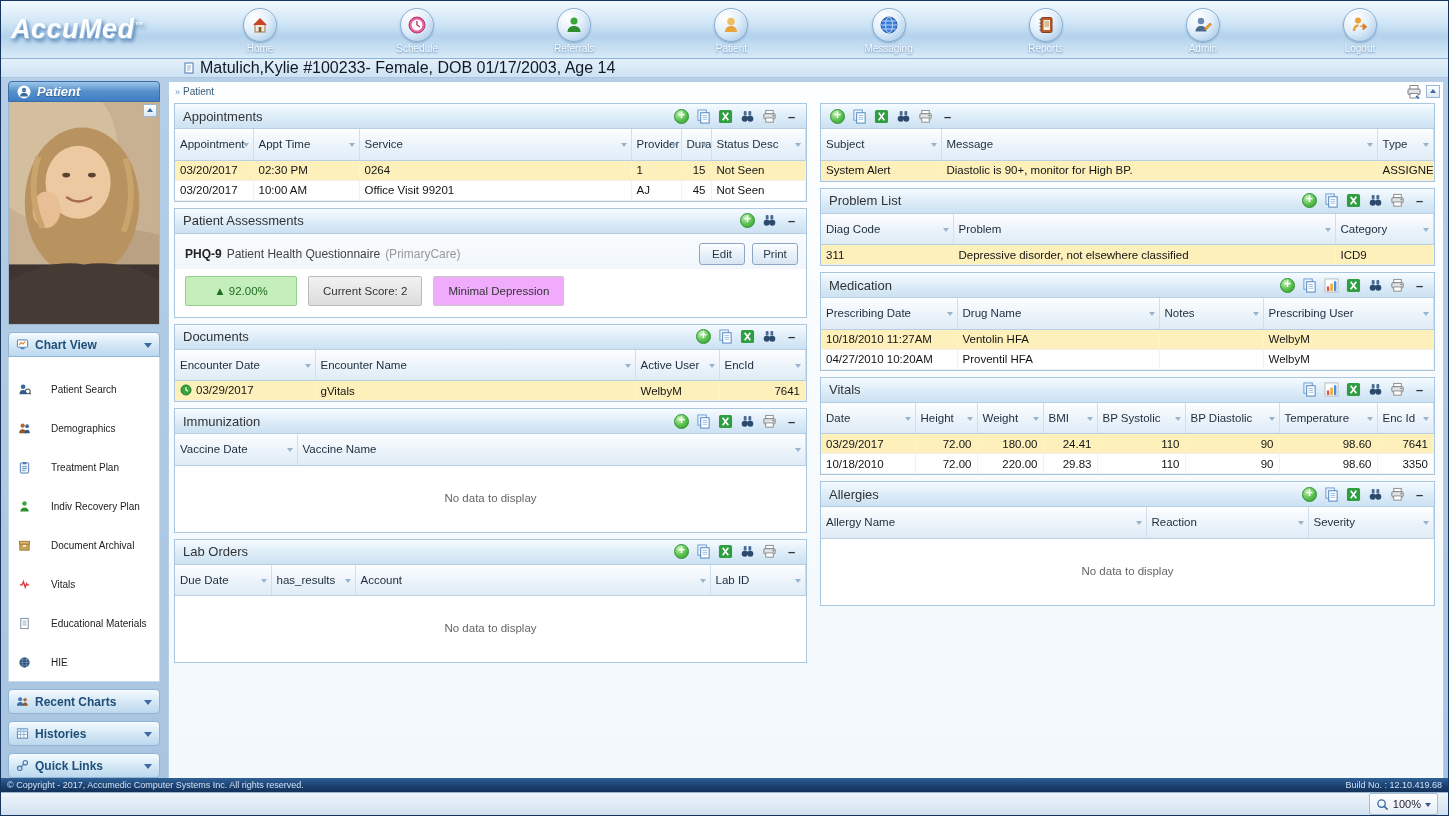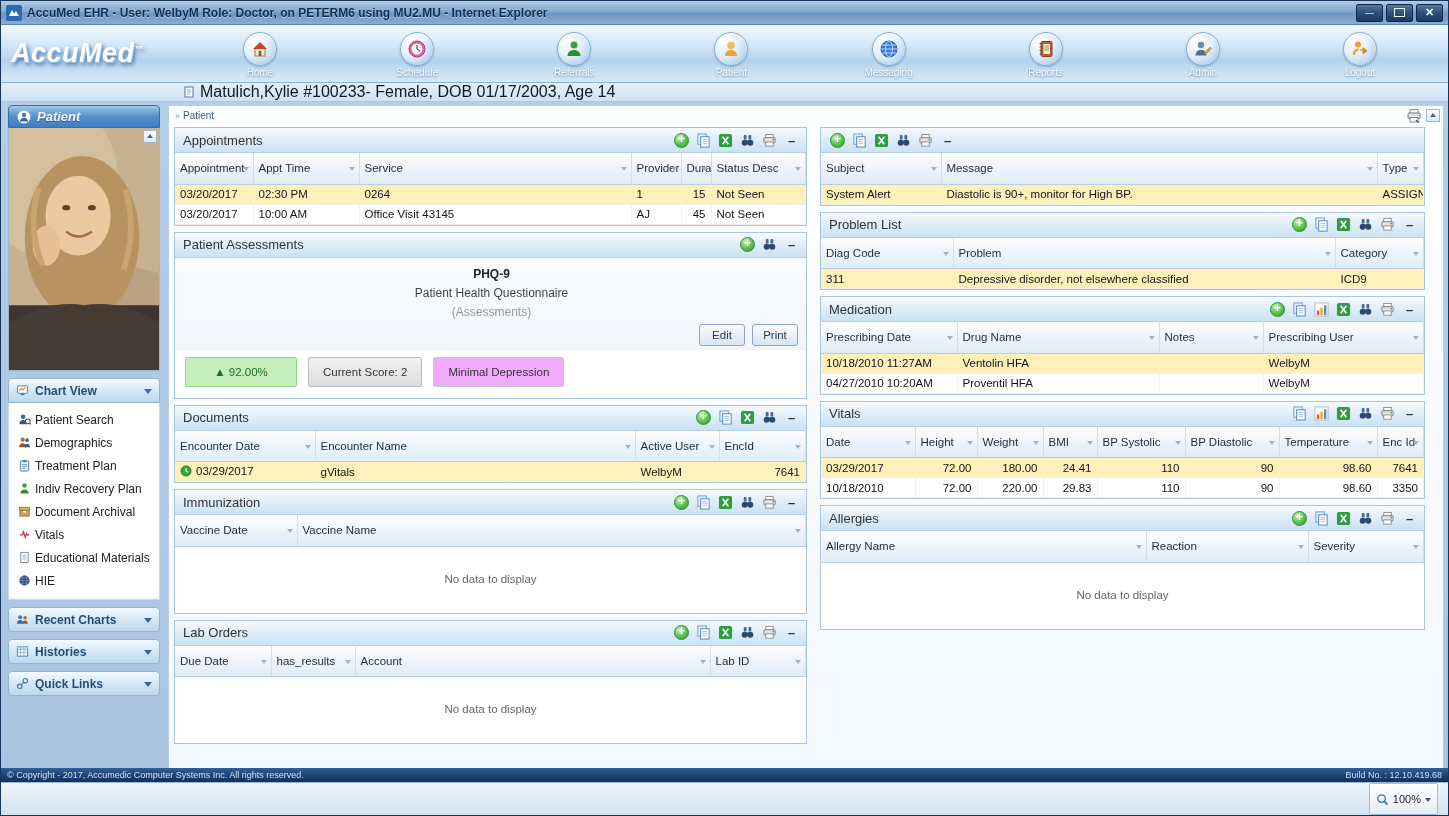--- a/index.html
+++ b/index.html
@@ -36,31 +36,31 @@
 .sidebar{flex:0 0 152px;margin-right:8px;display:flex;flex-direction:column;min-height:0;}
 .sb-patient-hd{height:23px;border-radius:4px 4px 0 0;background:linear-gradient(#9ec7ea,#5590cb 50%,#3f7ec4);border:1px solid #3a6ea8;display:flex;align-items:center;gap:6px;padding:0 8px;cursor:pointer;}
 .sb-patient-title{font-size:13px;font-weight:bold;font-style:italic;color:#fff;text-shadow:0 1px 1px #2a5a8a;}
 .sb-photo{position:relative;height:243px;border:1px solid #9ab8d4;border-top:none;background:#c8b192;overflow:hidden;}
 .photo-collapse{position:absolute;top:2px;right:2px;width:14px;height:13px;background:linear-gradient(#fff,#dce8f4);border:1px solid #9ab8d4;display:flex;align-items:center;justify-content:center;cursor:pointer;}
 .photo-collapse::before{content:"";border:3.5px solid transparent;border-bottom:4.5px solid #3a6aa0;margin-top:-4px;}
 .sb-bar{height:25px;margin-top:7px;border:1px solid #8fb4d6;border-radius:4px;background:linear-gradient(#f6fbff,#d5e8f6 50%,#bcd8ee);display:flex;align-items:center;gap:6px;padding:0 7px;cursor:pointer;flex:0 0 25px;}
 .sb-bar-label{flex:1;font-size:12px;font-weight:bold;color:#1f4e79;}
 .chevron{width:0;height:0;border:4px solid transparent;border-top:5px solid #3a6aa0;margin-top:5px;}
 .sb-list{list-style:none;background:#fff;border:1px solid #c5d9ec;border-top:none;padding:5px 0 7px;}
-.sb-item{display:flex;align-items:center;gap:4px;height:23px;padding:0 6px 0 9px;font-size:12px;color:#222;cursor:pointer;white-space:nowrap;}
+.sb-item{display:flex;align-items:center;gap:20px;height:23px;padding:0 6px 0 9px;font-size:10px;color:#222;cursor:pointer;white-space:nowrap;margin-top:16px;}
 
 
 .main{flex:1;display:flex;flex-direction:column;min-width:0;background:linear-gradient(#fdfeff,#f2f8fc);border:1px solid #b5cfe6;border-bottom:none;}
 .main-head{flex:0 0 18px;display:flex;align-items:center;padding:1px 3px 0 6px;}
 .breadcrumb{flex:1;font-size:10px;color:#3a5a7a;display:flex;align-items:center;gap:3px;cursor:pointer;}
 .crumb-arrow{color:#6a93bd;font-size:9px;}
 .head-tools{display:flex;align-items:center;gap:4px;}
 .scroll-up-btn{width:14px;height:13px;background:linear-gradient(#fff,#dce8f4);border:1px solid #9ab8d4;display:flex;align-items:center;justify-content:center;cursor:pointer;}
 .scroll-up-btn::before{content:"";border:3.5px solid transparent;border-bottom:4.5px solid #3a6aa0;margin-top:-4px;}
-.main-body{flex:1;display:flex;gap:13px;overflow:hidden;padding:3px 18px 0 5px;}
+.main-body{flex:1;display:flex;gap:13px;overflow:hidden;padding:3px 8px 0 5px;}
 .col-left{flex:0 0 633px;display:flex;flex-direction:column;min-width:0;}
 .col-right{flex:1;display:flex;flex-direction:column;min-width:0;}
 
 
 .panel{border:1px solid #a9c6e0;background:#fff;margin-bottom:6px;}
 .panel-hd{height:25px;background:linear-gradient(#f6fbff,#dcecf8 55%,#cce1f2);border-bottom:1px solid #b5cfe6;display:flex;align-items:center;padding:0 6px 0 8px;}
 .panel-title{flex:1;font-size:13px;color:#333;}
 .panel-tools{display:flex;align-items:center;gap:5px;}
 .tool{width:17px;height:17px;display:flex;align-items:center;justify-content:center;cursor:pointer;}
 .ico-add{width:15px;height:15px;border-radius:50%;background:radial-gradient(circle at 35% 28%,#c8f4b8,#58c04e 55%,#2f9930);border:1px solid #2e8f2e;color:#fff;font-size:12px;font-weight:bold;line-height:12px;text-align:center;}
@@ -72,63 +72,45 @@
 table.grid{width:100%;border-collapse:collapse;table-layout:fixed;}
 .grid th{height:31px;background:linear-gradient(#fdfeff,#ebf3fa 55%,#dfecf7);border-right:1px solid #cfdfee;border-bottom:1px solid #b9cfe4;font-size:11.5px;font-weight:normal;color:#1c2c3c;text-align:left;padding:0 13px 0 5px;position:relative;white-space:nowrap;overflow:hidden;cursor:pointer;}
 .grid th::after{content:"";position:absolute;right:4px;top:14px;border:3.5px solid transparent;border-top:4.5px solid #98b4cc;}
 .grid td{height:20px;font-size:11.5px;color:#141414;padding:0 5px;border-right:1px solid #edf2f7;border-bottom:1px solid #f0f0f0;white-space:nowrap;overflow:hidden;}
 tr.hl td{background:#fdf0bb;}
 td.num{text-align:right;}
 .empty-msg{text-align:center;font-size:11.5px;color:#666;padding:26px 0 28px;}
 .cell-icon{display:inline-block;vertical-align:-2px;margin-right:4px;}
 
 
-.assess-row1{display:flex;align-items:center;gap:5px;padding:9px 8px 4px 10px;background:linear-gradient(#fafcfe,#f0f6fb);flex-direction:column;}
+.assess-row1{display:flex;align-items:center;gap:5px;padding:9px 8px 4px 10px;background:linear-gradient(#fafcfe,#f0f6fb);}
 .assess-name{font-size:12px;font-weight:bold;color:#222;}
 .assess-desc{font-size:12px;color:#444;}
 .assess-src{font-size:12px;color:#999;}
 .assess-btns{margin-left:auto;display:flex;gap:7px;}
 .btn{min-width:46px;height:22px;border:1px solid #8aa8c6;border-radius:3px;background:linear-gradient(#fdfeff,#e8f0f8 50%,#d8e6f2);font-size:11.5px;color:#2a3a4a;display:flex;align-items:center;justify-content:center;padding:0 10px;cursor:pointer;}
 .assess-row2{display:flex;gap:11px;padding:7px 10px 11px;}
 .badge{height:30px;display:flex;align-items:center;justify-content:center;font-size:11.5px;padding:0 14px;border-radius:2px;}
 .badge-green{background:#c4eebc;border:1px solid #94d08c;color:#1f6b1f;min-width:112px;}
 .badge-gray{background:linear-gradient(#f2f2f2,#dddddd);border:1px solid #bbb;color:#333;min-width:114px;}
 .badge-white{background:#f0abfc;border:1px solid #c8c8c8;color:#333;min-width:118px;}
 
 
 .footer{flex:0 0 14px;background:linear-gradient(#2f6097,#1a4070 60%,#123259);display:flex;align-items:center;padding:0 6px;}
 .footer-copy{font-size:9px;color:#cfe0f0;flex:1;}
 .footer-build{font-size:9px;color:#cfe0f0;}
 .statusbar{flex:0 0 23px;background:linear-gradient(#eef4fa,#d2e2f0);border-top:1px solid #9ab8d4;display:flex;align-items:center;justify-content:flex-end;padding:0 10px;gap:4px;}
-.zoom-ctl{display:flex;align-items:center;gap:4px;border:1px solid #a8bdd4;border-radius:2px;background:linear-gradient(#ffffff,#e4edf6);height:32px;padding:0 6px;font-size:11px;color:#223;cursor:pointer;}
+.zoom-ctl{display:flex;align-items:center;gap:4px;border:1px solid #a8bdd4;border-radius:2px;background:linear-gradient(#ffffff,#e4edf6);height:22px;padding:0 6px;font-size:11px;color:#223;cursor:pointer;}
 .zoom-caret{border:3.5px solid transparent;border-top:4px solid #3a5a7a;margin-top:4px;}
 </style>
 </head>
 <body>
 
 <div class="window">
 
-  <div class="titlebar">
-    <svg class="app-icon" viewBox="0 0 16 16">
-        <rect width="16" height="16" rx="2" fill="#2a6ab0"></rect>
-        <path d="M3 11l3-6 2.2 3.4L10 6l3 5z" fill="#fff"></path>
-      </svg>
-    <span class="title-text">AccuMed EHR - User: WelbyM Role: Doctor, on PETERM6 using MU2.MU - Internet Explorer</span>
-    <span class="win-controls">
-      <span class="win-btn">
-          <span class="glyph-min"></span>
-        </span>
-      <span class="win-btn">
-          <span class="glyph-max"></span>
-        </span>
-      <span class="win-btn close">
-          <span class="glyph-close"></span>
-        </span>
-    </span>
-  </div>
 
   <div class="toolbar">
     <div class="brand"><span>AccuMed</span><span class="tm">™</span></div>
     <div class="nav">
       <div class="nav-item">
         <span class="nav-circle">
             <svg viewBox="0 0 20 20" width="20" height="20">
               <rect x="5" y="9" width="10" height="8" fill="#f0e8d8" stroke="#9a7a4a"></rect>
               <path d="M3 10L10 3l7 7z" fill="#c9452a"></path>
               <rect x="8.7" y="12" width="2.6" height="5" fill="#8a5a2a"></rect>
@@ -440,21 +422,21 @@
                   <td>03/20/2017</td>
                     <td>02:30 PM</td>
                     <td>0264</td>
                     <td>1</td>
                     <td class="num">15</td>
                     <td>Not Seen</td>
                 </tr>
                 <tr>
                   <td>03/20/2017</td>
                     <td>10:00 AM</td>
-                    <td>Office Visit 43145</td>
+                    <td>Office Visit 99201</td>
                     <td>AJ</td>
                     <td class="num">45</td>
                     <td>Not Seen</td>
                 </tr>
               </tbody>
             </table>
           </section>
 
           <section class="panel">
             <header class="panel-hd">
@@ -473,21 +455,21 @@
                     </svg>
                   </span>
                 <span class="tool">
                     <span class="ico-min"></span>
                   </span>
               </span>
             </header>
             <div class="assess-row1">
               <span class="assess-name">PHQ-9</span>
               <span class="assess-desc">Patient Health Questionnaire</span>
-              <span class="assess-src">(Assessments)</span>
+              <span class="assess-src">(PrimaryCare)</span>
               <span class="assess-btns">
                 <button class="btn">Edit</button>
                 <button class="btn">Print</button>
               </span>
             </div>
             <div class="assess-row2">
               <span class="badge badge-green">▲ 92.00%</span>
               <span class="badge badge-gray">Current Score: 2</span>
               <span class="badge badge-white">Minimal Depression</span>
             </div>

